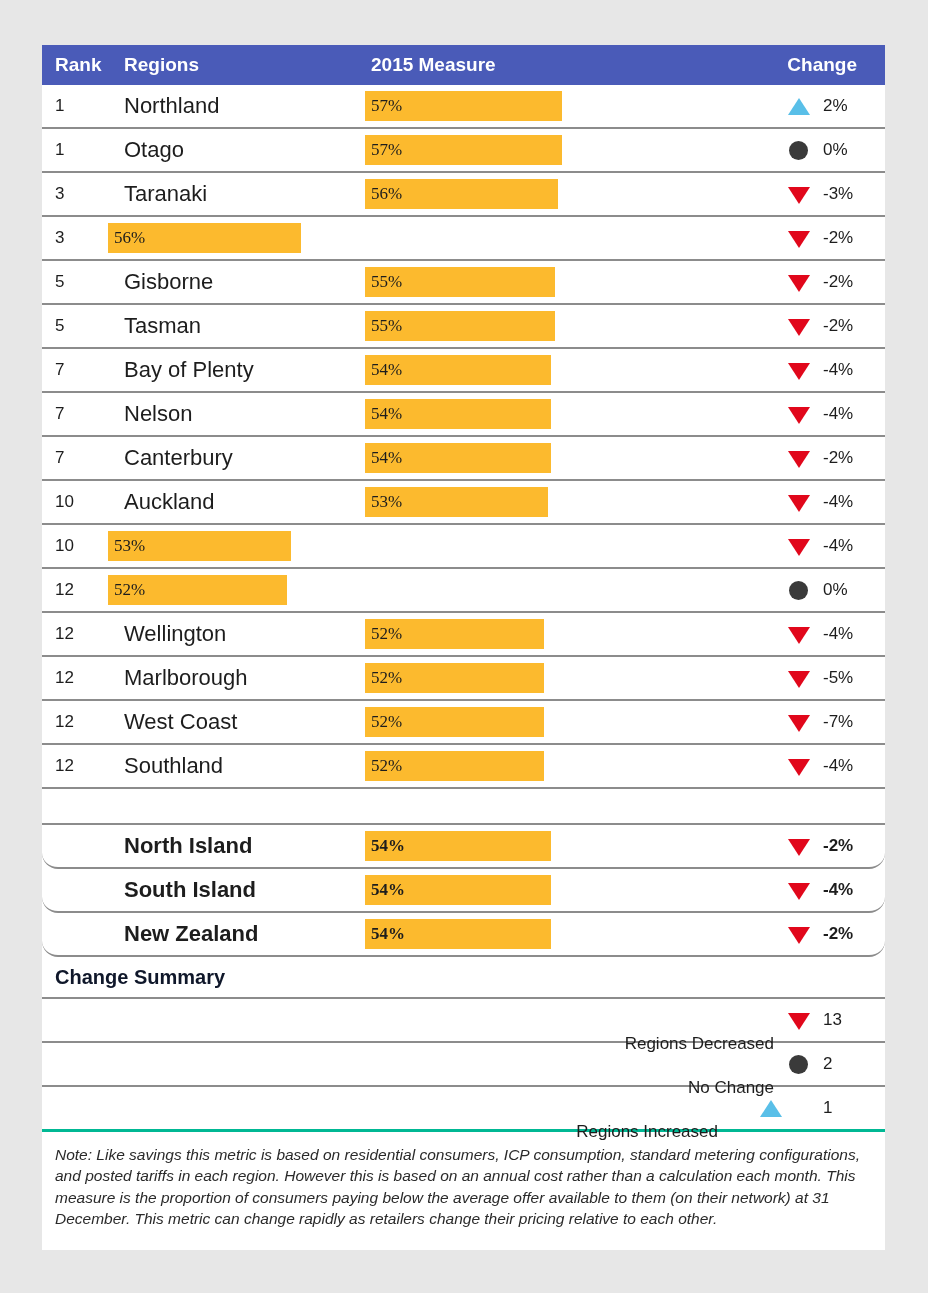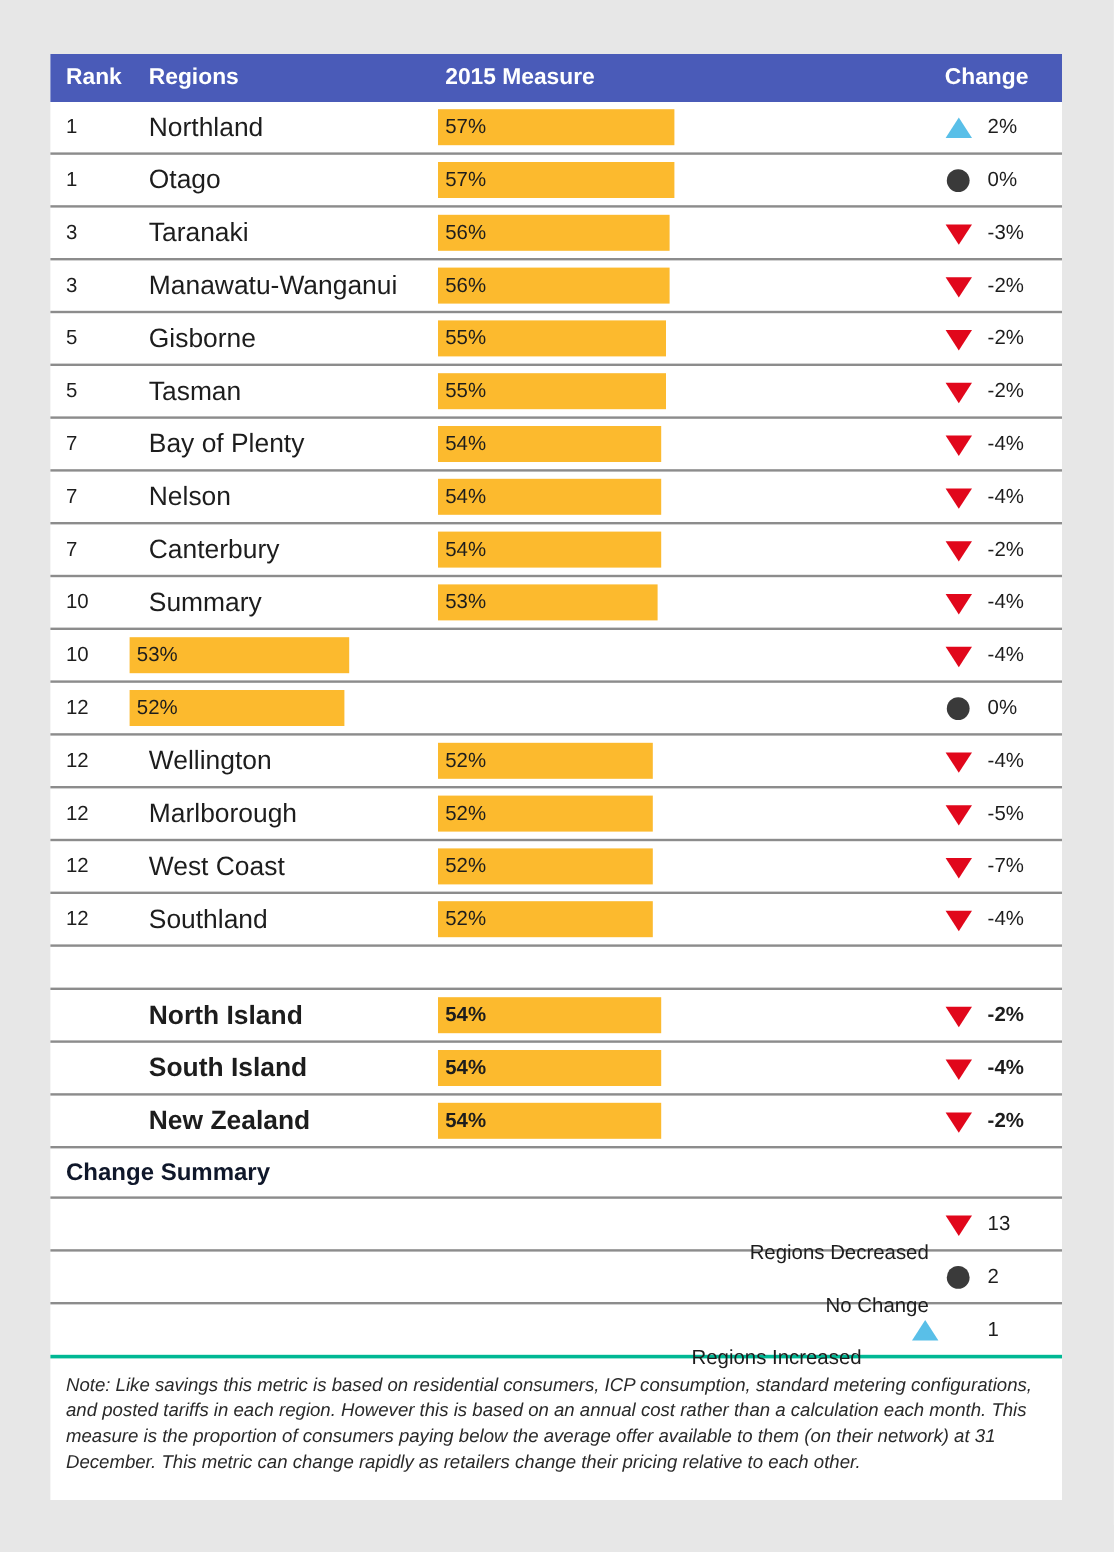--- a/index.html
+++ b/index.html
@@ -55,20 +55,21 @@
 
   .rank-cell  { font-size: 17px; }
   .region-cell{ font-size: 22px; }
 
   
   .bar-wrap {
     position: relative;
     height: 30px;
     display: flex;
     align-items: center;
+    font-family: Liberation Serif, serif;
   }
   .bar {
     height: 30px;
     background: #fcba2e;
     display: flex;
     align-items: center;
     box-sizing: border-box;
     padding-left: 6px;
     font-size: 17px;
     color: #1d1d1d;
@@ -116,21 +117,21 @@
     background: #3a3a3a;
   }
 
   
   .spacer-row {
     height: 34px;
     border-bottom: 2px solid #8c8c8c;
   }
 
   
-  .row.total { font-weight: bold; }
+  .row.total { font-weight: bold; border-radius: 16px; }
   .row.total .region-cell { font-weight: bold; }
   .row.total .bar { font-weight: bold; }
   .row.total .chg-val { font-weight: bold; }
 
   
   .summary-title-row {
     height: 40px;
     display: flex;
     align-items: center;
     border-bottom: 2px solid #8c8c8c;
@@ -223,21 +224,20 @@
         </div>
         <div class="c-change">
           <div class="change-inner">
             <span class="marker down"></span>
             <span class="chg-val">-3%</span>
           </div>
         </div>
       </div>
       <div class="row">
         <div class="c-rank rank-cell">3</div>
-        <div class="c-region region-cell">Manawatu-Wanganui</div>
         <div class="c-measure">
           <div class="bar-wrap">
             <div class="bar" style="width: 193.2px;">56%</div>
           </div>
         </div>
         <div class="c-change">
           <div class="change-inner">
             <span class="marker down"></span>
             <span class="chg-val">-2%</span>
           </div>
@@ -313,21 +313,21 @@
         </div>
         <div class="c-change">
           <div class="change-inner">
             <span class="marker down"></span>
             <span class="chg-val">-2%</span>
           </div>
         </div>
       </div>
       <div class="row">
         <div class="c-rank rank-cell">10</div>
-        <div class="c-region region-cell">Summary</div>
+        <div class="c-region region-cell">Auckland</div>
         <div class="c-measure">
           <div class="bar-wrap">
             <div class="bar" style="width: 182.85px;">53%</div>
           </div>
         </div>
         <div class="c-change">
           <div class="change-inner">
             <span class="marker down"></span>
             <span class="chg-val">-4%</span>
           </div>

